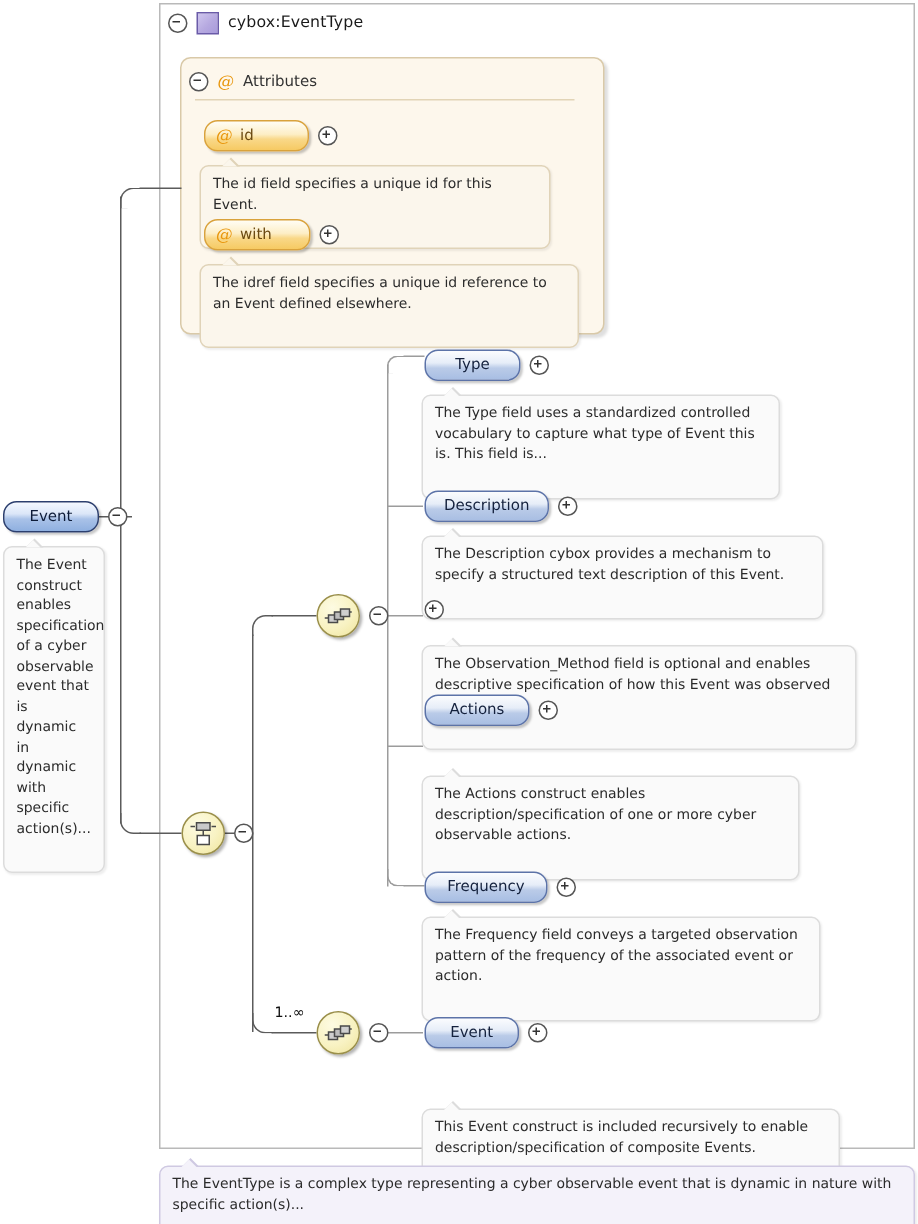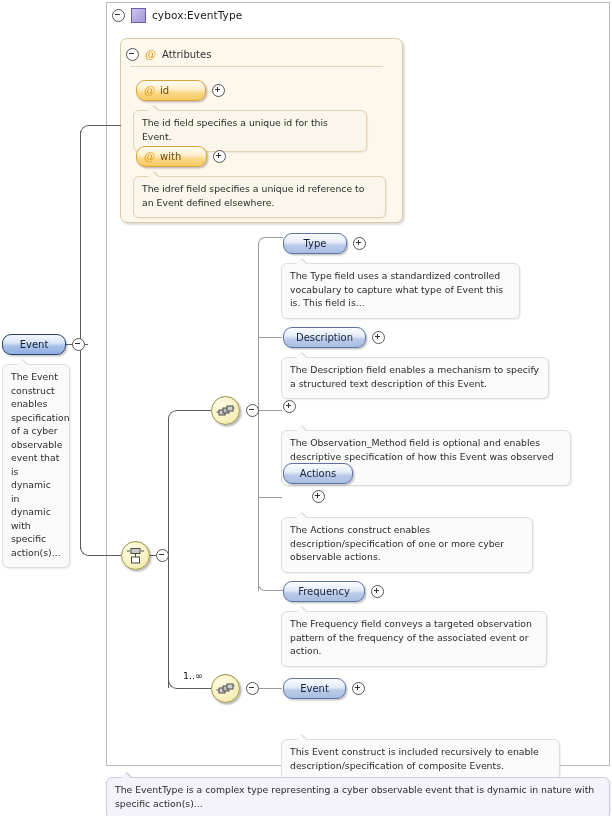--- a/index.html
+++ b/index.html
@@ -104,21 +104,21 @@
   }
 
   
   .node-row { display: flex; align-items: center; gap: 6px; }
 
   
   .anno {
     background: #fafafa;
     border: 1px solid #dcdcdc;
     border-radius: 6px;
-    padding: 5px 8px 8px 8px;
+    padding: 5px 8px 22px 8px;
     font-size: 9.3px;
     line-height: 13.5px;
     color: #2b2b2b;
     box-shadow: 1px 1px 1.5px rgba(0,0,0,.07);
   }
   .anno.cream { background: #fbf6ec; border-color: #e0d3b8; }
   .anno.lav   { background: #f4f2fa; border-color: #cfc9e2; }
   
   .anno .tip, .anno .tip-i {
     position: absolute; width: 0; height: 0; left: 14px;
@@ -300,33 +300,33 @@
 
 <div class="abs node-row" style="left:283px; top:327px;">
   <div class="node elem" style="width:63px;">
     <span>Description</span>
   </div>
   <span class="pm plus"></span>
 </div>
 <div class="abs anno" style="left:281px; top:357px; width:268px;">
   <span class="tip"></span>
   <span class="tip-i"></span>
-  <span>The Description field enables a mechanism to specify a structured text description of this Event.</span>
+  <span>The Description cybox provides a mechanism to specify a structured text description of this Event.</span>
 </div>
 
 <div class="abs node-row" style="left:283px; top:400px;">
   <span class="pm plus"></span>
 </div>
 <div class="abs anno" style="left:281px; top:430px; width:290px;">
   <span class="tip"></span>
   <span class="tip-i"></span>
   <span>The Observation_Method field is optional and enables descriptive specification of how this Event was observed (in the...</span>
 </div>
 
-<div class="abs node-row" style="left:283px; top:463px;flex-direction:column;">
+<div class="abs node-row" style="left:283px; top:463px;">
   <div class="node elem" style="width:50px;">
     <span>Actions</span>
   </div>
   <span class="pm plus"></span>
 </div>
 <div class="abs anno" style="left:281px; top:517px; width:252px;">
   <span class="tip"></span>
   <span class="tip-i"></span>
   <span>The Actions construct enables description/specification of one or more cyber observable actions.</span>
 </div>

